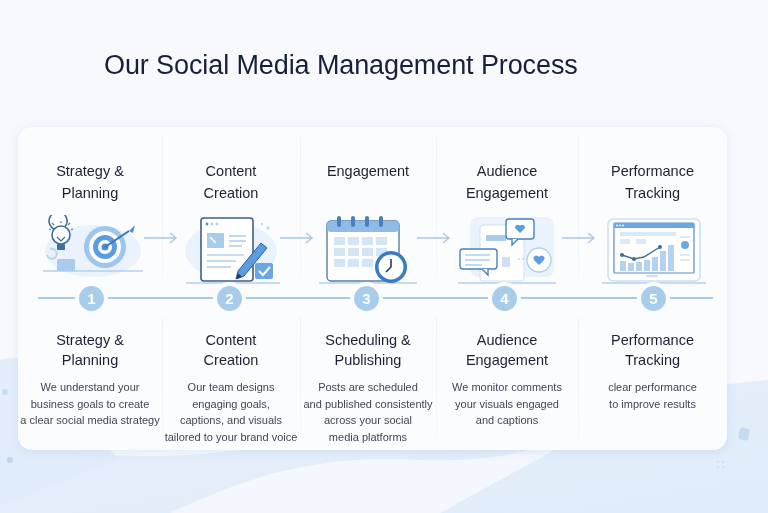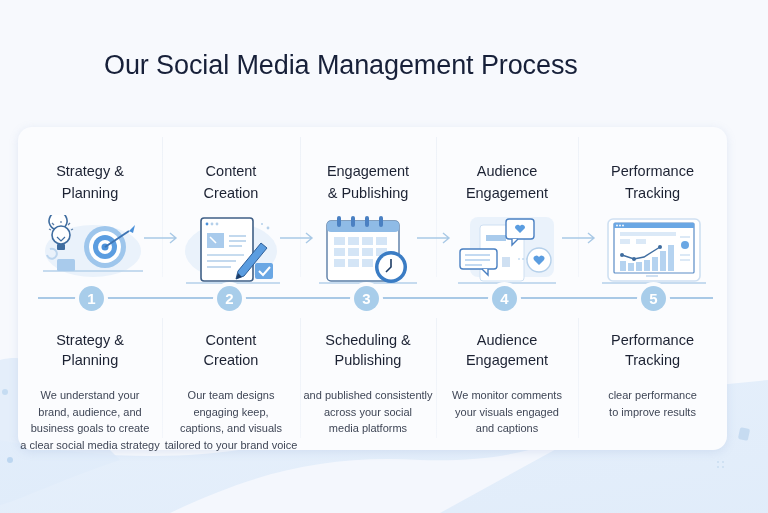--- a/index.html
+++ b/index.html
@@ -62,21 +62,20 @@
   }
   .sub-title {
     position: absolute; top: 193px; width: 100%;
     text-align: center; font-size: 14.5px; line-height: 20px; color: #1c2233;
     font-family: "Liberation Sans", sans-serif;
   }
   .desc {
     position: absolute; top: 242px; width: 100%;
     text-align: center; font-size: 11px; line-height: 16.6px; color: #3f4656;
     font-family: "Liberation Sans", sans-serif;
-    margin-top: 8px;
   }
   .desc span { display: block; white-space: nowrap; }
   .head-title span, .sub-title span { display: block; white-space: nowrap; }
 </style>
 </head>
 <body>
 
 <div class="bg-wave">
   <svg width="768" height="513" viewBox="0 0 768 513">
     <defs>
@@ -161,21 +160,20 @@
 
     <rect x="22" y="44" width="18" height="12" rx="1.5" fill="#a9cbec"></rect>
     <path d="M12 40 a5 5 0 1 0 3 -6" stroke="#bcd5ee" stroke-width="2" fill="none"></path>
   </svg>
   <div class="sub-title">
     <span>Strategy &amp;</span>
     <span>Planning</span>
   </div>
   <div class="desc">
     <span>We understand your</span>
-    <span>brand, audience, and</span>
     <span>business goals to create</span>
     <span>a clear social media strategy</span>
   </div>
 </div>
 <div class="num" style="left:79px">1</div>
 
 <div class="col" style="left:162px; width:138px">
   <div class="head-title">
     <span>Content</span>
     <span>Creation</span>
@@ -203,31 +201,30 @@
     <path d="M83 56 L87 60 L94 52" stroke="#fff" stroke-width="2" fill="none"></path>
     <circle cx="92" cy="13" r="1.4" fill="#b5d0ea"></circle>
       <circle cx="86" cy="9" r="1" fill="#b5d0ea"></circle>
   </svg>
   <div class="sub-title">
     <span>Content</span>
     <span>Creation</span>
   </div>
   <div class="desc">
     <span>Our team designs</span>
-    <span>engaging keep,</span>
+    <span>engaging goals,</span>
     <span>captions, and visuals</span>
     <span>tailored to your brand voice</span>
   </div>
 </div>
 <div class="num" style="left:217px">2</div>
 
 <div class="col" style="left:300px; width:136px">
   <div class="head-title">
     <span>Engagement</span>
-    <span>&amp; Publishing</span>
   </div>
   <svg class="icon-wrap" viewBox="0 0 110 70">
     <path d="M6 68 H104" stroke="#b5d0ea" stroke-width="1.5"></path>
     <rect x="14" y="6" width="72" height="60" rx="4" fill="#ffffff" stroke="#5a7da6" stroke-width="1.4"></rect>
     <rect x="14" y="6" width="72" height="11" rx="4" fill="#8fbbe6"></rect>
     <g fill="#4a80c2">
       <rect x="24" y="1" width="4" height="11" rx="2"></rect>
         <rect x="38" y="1" width="4" height="11" rx="2"></rect>
       <rect x="52" y="1" width="4" height="11" rx="2"></rect>
         <rect x="66" y="1" width="4" height="11" rx="2"></rect>
@@ -247,20 +244,21 @@
     </g>
     <circle cx="78" cy="52" r="16" fill="#3a7cc4"></circle>
     <circle cx="78" cy="52" r="12.5" fill="#ffffff"></circle>
     <path d="M78 44 V52 L73 57" stroke="#1e3d66" stroke-width="1.6" fill="none"></path>
   </svg>
   <div class="sub-title">
     <span>Scheduling &amp;</span>
     <span>Publishing</span>
   </div>
   <div class="desc">
+    <span>Posts are scheduled</span>
     <span>and published consistently</span>
     <span>across your social</span>
     <span>media platforms</span>
   </div>
 </div>
 <div class="num" style="left:354px">3</div>
 
 <div class="col" style="left:436px; width:142px">
   <div class="head-title">
     <span>Audience</span>

